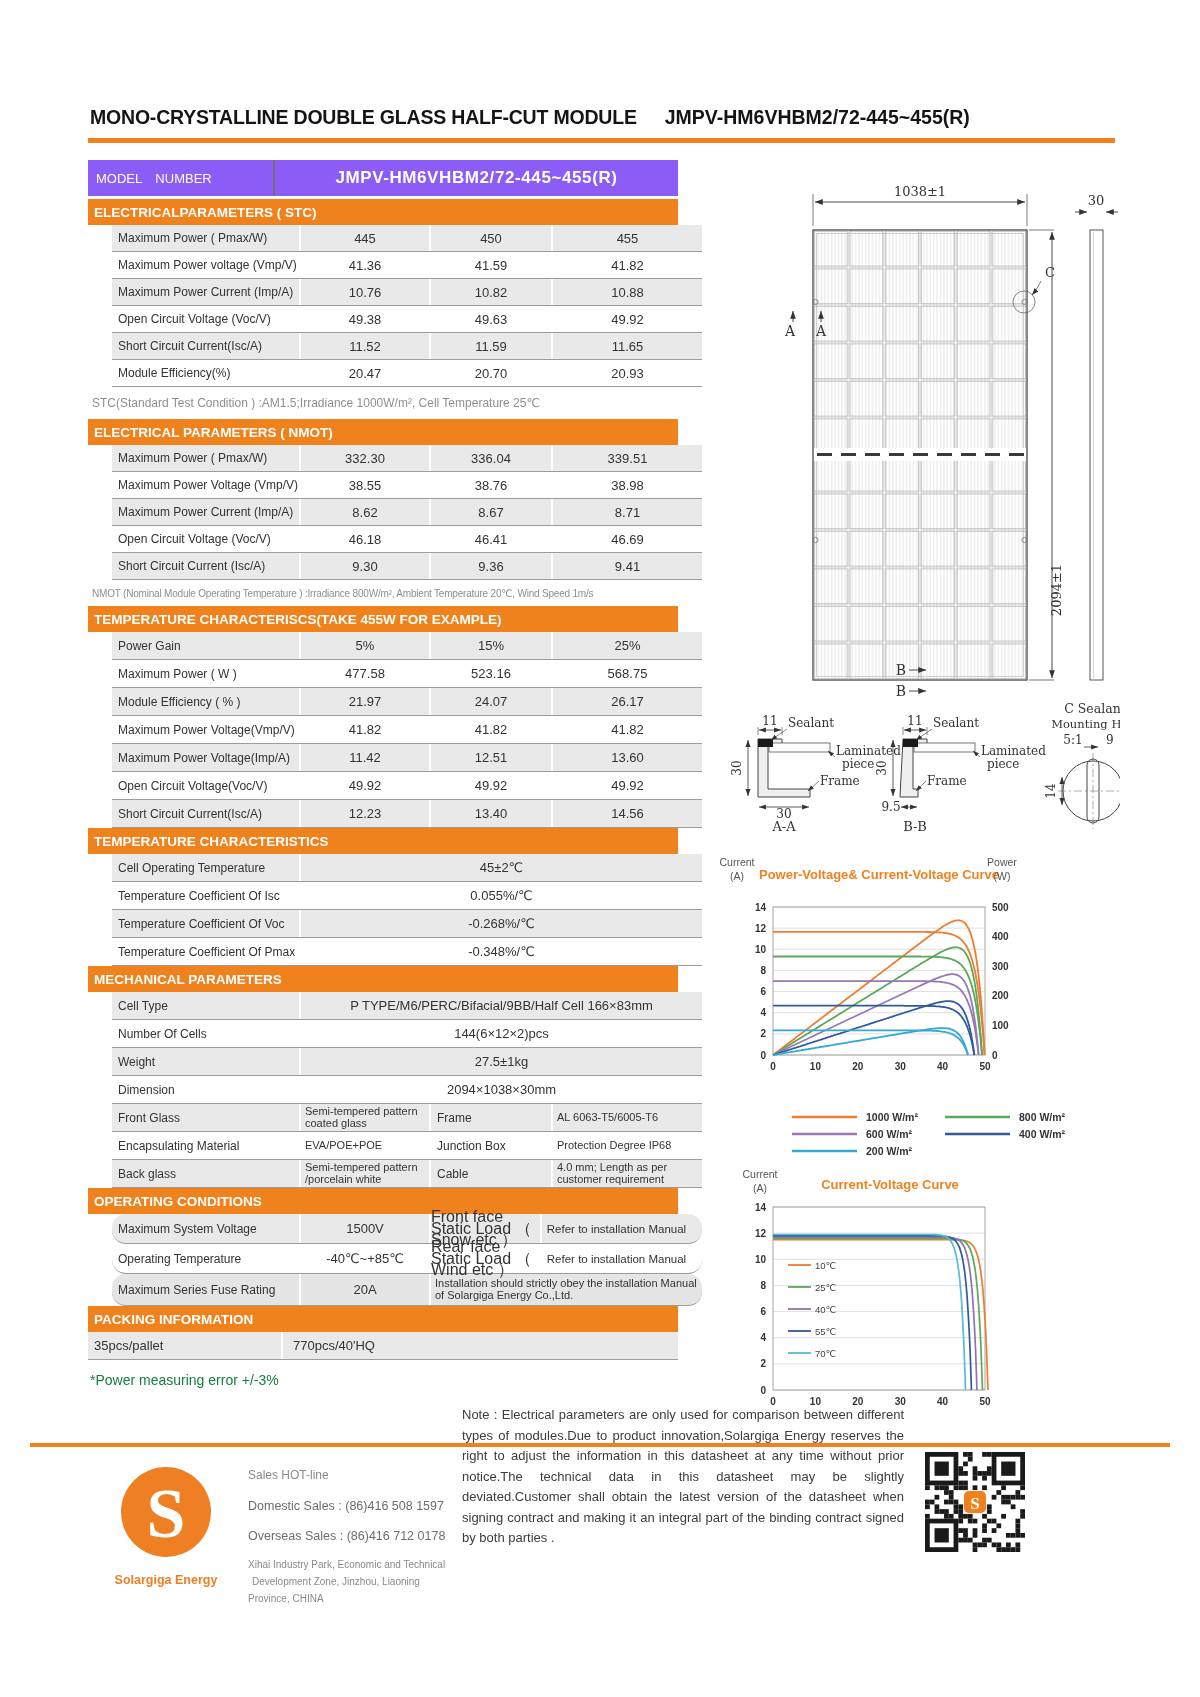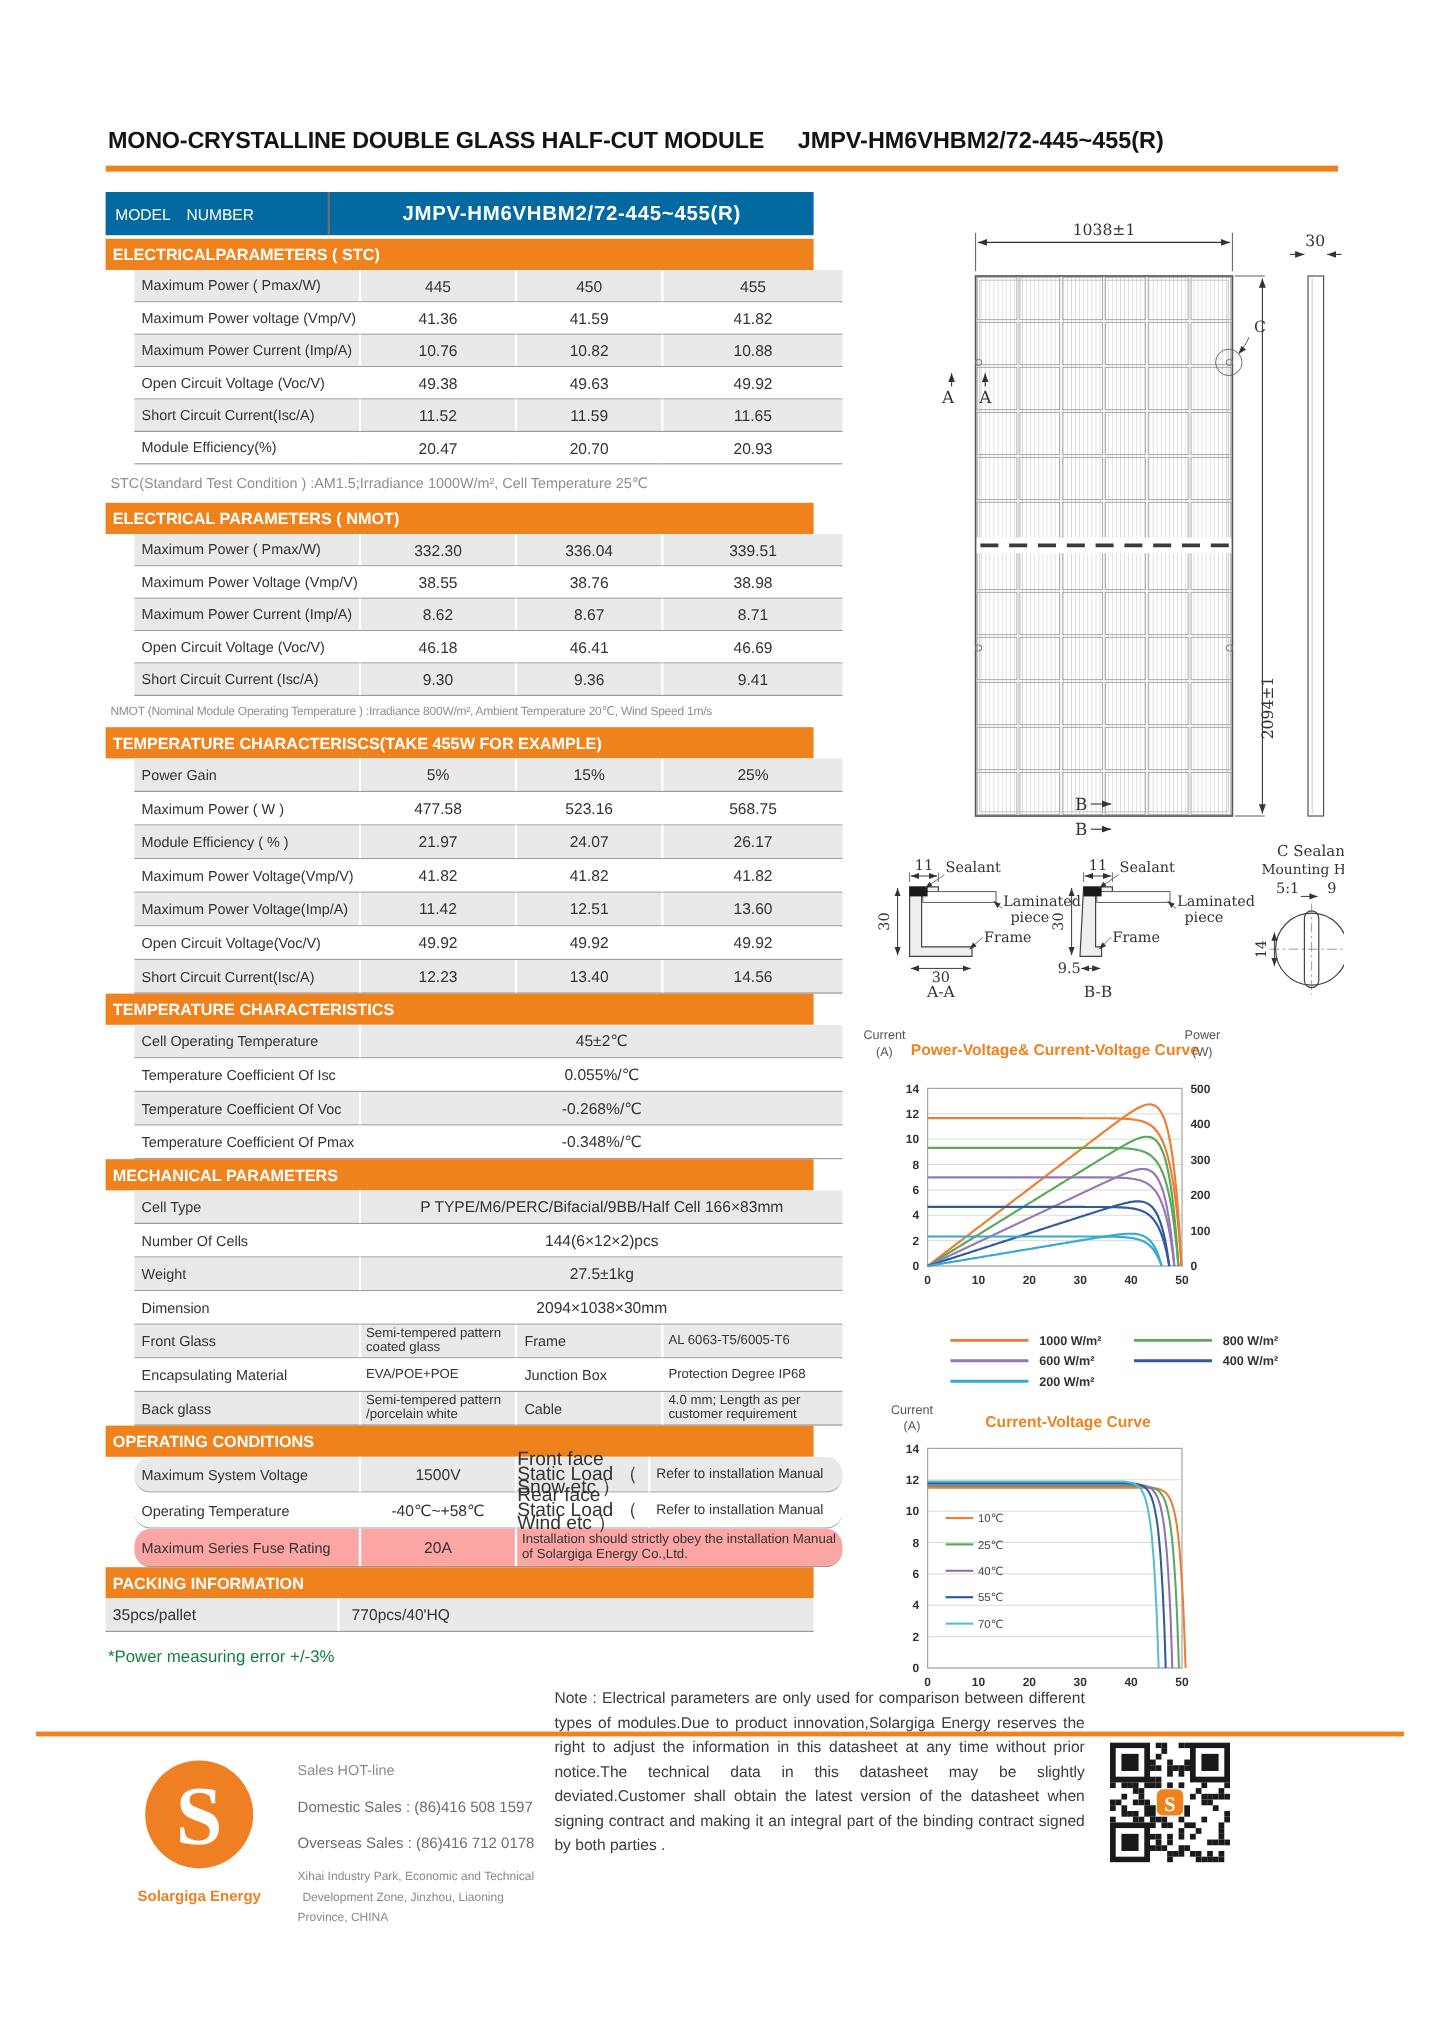--- a/index.html
+++ b/index.html
@@ -8,21 +8,21 @@
   .abs{position:absolute;}
 
   
   .title-bar{position:absolute;left:90px;top:106px;width:1030px;display:flex;gap:28px;align-items:baseline;}
   .title-left{font-size:19.5px;font-weight:bold;color:#141414;letter-spacing:-0.2px;white-space:nowrap;}
   .title-right{font-size:19.5px;font-weight:bold;color:#141414;white-space:nowrap;}
   .rule{position:absolute;left:88px;top:138px;width:1027px;height:5px;background:#F0821E;}
 
   
   .tables{position:absolute;left:88px;top:160px;width:590px;}
-  .model-row{display:flex;height:36px;background:#0369a1;color:#fff;margin-bottom:3px;}
+  .model-row{display:flex;height:36px;background:#8b5cf6;color:#fff;margin-bottom:3px;}
   .model-row .mlbl{width:187px;display:flex;align-items:center;padding-left:8px;font-size:13px;
                    word-spacing:10px;border-right:2px solid #6e6f71;box-sizing:border-box;}
   .model-row .mval{flex:1;display:flex;align-items:center;justify-content:center;
                    font-size:17px;font-weight:bold;letter-spacing:0.6px;}
   .sec-header{height:26px;background:#F0821E;color:#fff;font-size:13.5px;font-weight:bold;
               display:flex;align-items:center;padding-left:6px;}
   .tbl{width:100%;margin-left:24px;}
   .trow{display:flex;height:27px;border-bottom:1px solid #9c9c9c;font-size:12.5px;color:#333;
         box-sizing:border-box;background:#fff;}
   .tbl .trow:nth-child(odd){background:#E9E9E9;}
@@ -269,27 +269,27 @@
     <div class="sec-header">OPERATING CONDITIONS</div>
     <div class="tbl tbl-oper">
         <div class="trow">
         <div class="lbl">Maximum System Voltage</div>
         <div class="v v1">1500V</div>
         <div class="o2">Front face Static Load （ Snow etc ）</div>
         <div class="o3">Refer to installation Manual</div>
       </div>
         <div class="trow">
         <div class="lbl">Operating Temperature</div>
-        <div class="v v1">-40℃~+58℃</div>
+        <div class="v v1">-40℃~+85℃</div>
         <div class="o2">Rear face Static Load （ Wind etc ）</div>
         <div class="o3">Refer to installation Manual</div>
       </div>
       </div>
     <div class="tbl tbl-oper">
-      <div class="trow" style="height:32px;background:#fca5a5;">
+      <div class="trow" style="height:32px;background:#e5e5e5;">
         <div class="lbl">Maximum Series Fuse Rating</div>
         <div class="v v1">20A</div>
         <div class="omerge">Installation should strictly obey the installation Manual of Solargiga  Energy Co.,Ltd.</div>
       </div>
     </div>
 
     <div class="sec-header">PACKING INFORMATION</div>
     <div class="pack-row">
       <div class="lbl">35pcs/pallet</div>
       <div class="pv">770pcs/40'HQ</div>

